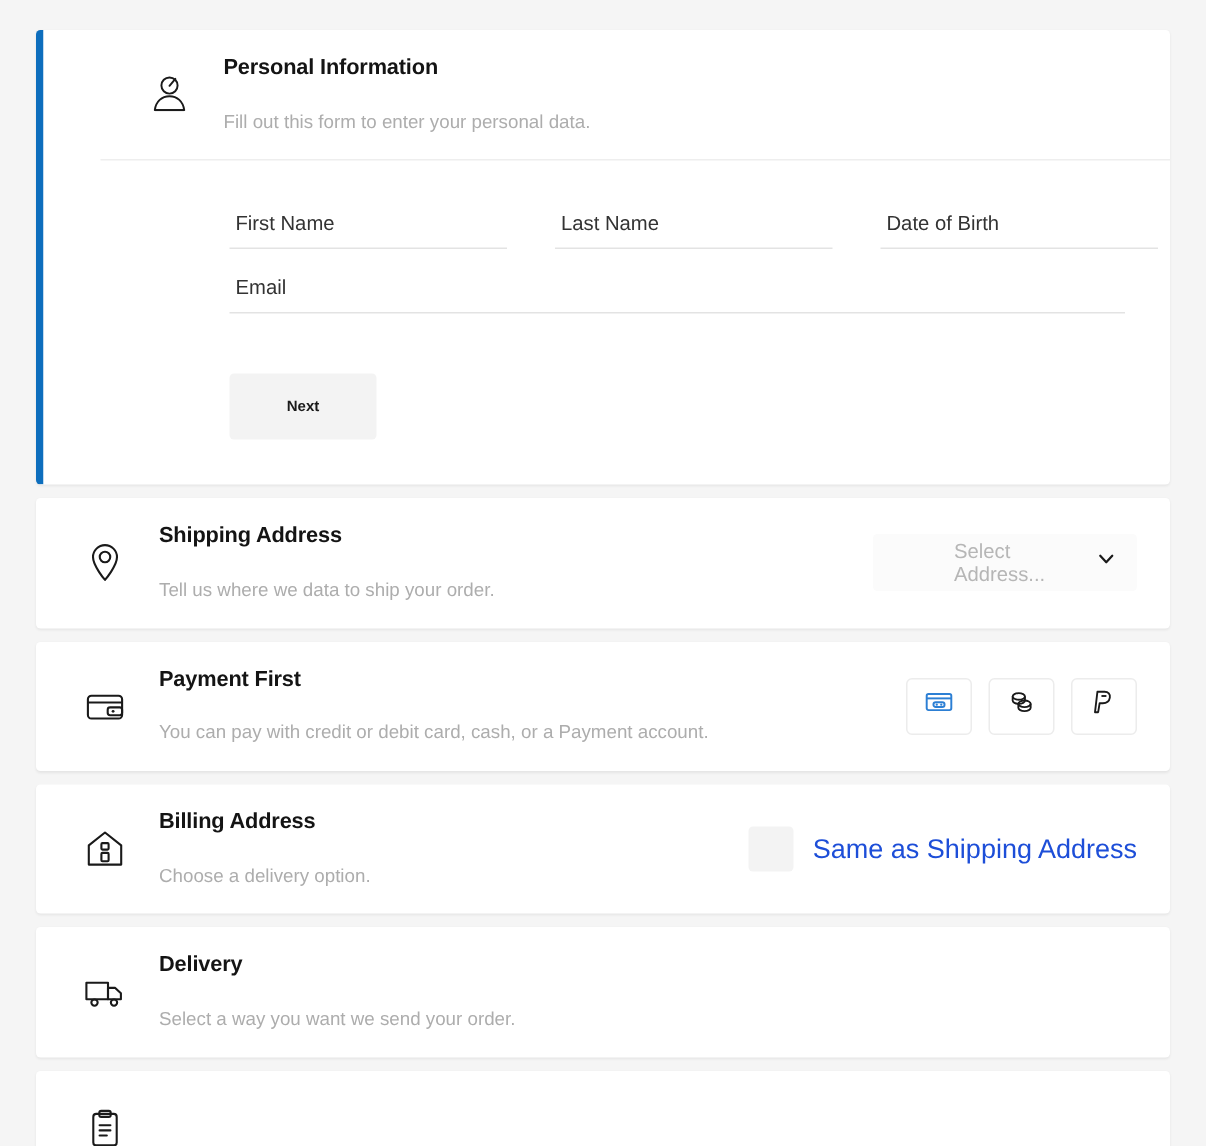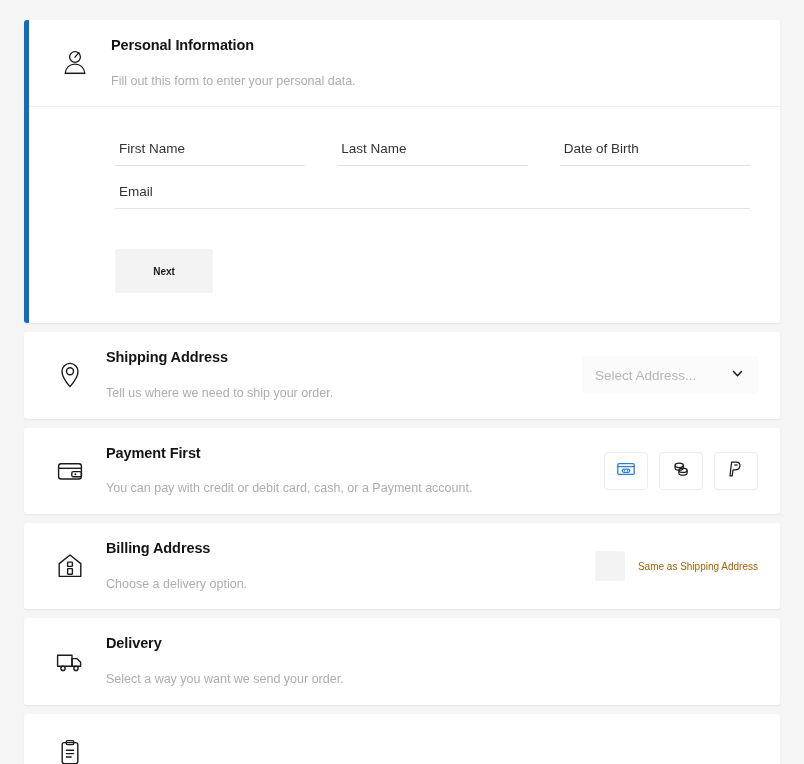--- a/index.html
+++ b/index.html
@@ -22,20 +22,21 @@
   
   .card {
     background: #ffffff;
     border-radius: 3px;
     position: relative;
     box-shadow: 0 1px 2px rgba(0,0,0,0.07);
   }
 
   .card.active {
     border-left: 5px solid #0d6ebd;
+    padding-left: 38px;
   }
 
   .card + .card { margin-top: 9px; }
 
   
   .head {
     display: flex;
     align-items: center;
     padding: 16px 22px 16px 26px;
     min-height: 78px;
@@ -122,21 +123,21 @@
     height: 38px;
     background: #fbfbfb;
     border-radius: 3px;
     display: flex;
     align-items: center;
     justify-content: space-between;
     padding: 0 13px;
     cursor: pointer;
   }
 
-  .select-value { font-size: 13.5px; color: #b6b6b6; }
+  .select-value { font-size: 13.5px; color: #b6b6b6; margin-left: 41px; }
 
   
   .pay-row { display: flex; gap: 11px; }
 
   .pay-btn {
     width: 44px;
     height: 38px;
     background: #ffffff;
     border: 1px solid #ececec;
     border-radius: 4px;
@@ -154,22 +155,22 @@
 
   .checkbox {
     width: 30px;
     height: 30px;
     background: #f3f3f3;
     border-radius: 3px;
     flex: 0 0 30px;
   }
 
   .check-label {
-    font-size: 10px;
-    color: #a16207;
+    font-size: 18px;
+    color: #1d4ed8;
     margin-left: 13px;
     white-space: nowrap;
   }
 
   
   .order-btn {
     background: #0b6cc4;
     border: none;
     border-radius: 3px;
     color: #ffffff;
@@ -218,21 +219,21 @@
   <div class="card">
     <div class="head">
       <span class="head-icon">
         <svg width="30" height="30" viewBox="0 0 30 30" fill="none" stroke="#1a1a1a" stroke-width="1.4">
           <path d="M15 3.4 C10.6 3.4 7 7 7 11.4 C7 17.3 15 26.6 15 26.6 C15 26.6 23 17.3 23 11.4 C23 7 19.4 3.4 15 3.4 Z" stroke-linejoin="round"></path>
           <circle cx="15" cy="11.3" r="3.5"></circle>
         </svg>
       </span>
       <div class="head-text">
         <div class="head-title">Shipping Address</div>
-        <div class="head-sub">Tell us where we need to ship your order.</div>
+        <div class="head-sub">Tell us where we data to ship your order.</div>
       </div>
       <div class="head-action">
         <div class="select-box">
           <span class="select-value">Select Address...</span>
           <span>
             <svg width="15" height="15" viewBox="0 0 15 15" fill="none" stroke="#1a1a1a" stroke-width="1.5" stroke-linecap="round" stroke-linejoin="round">
               <path d="M3.5 5.5 L7.5 9.8 L11.5 5.5"></path>
             </svg>
           </span>
         </div>

